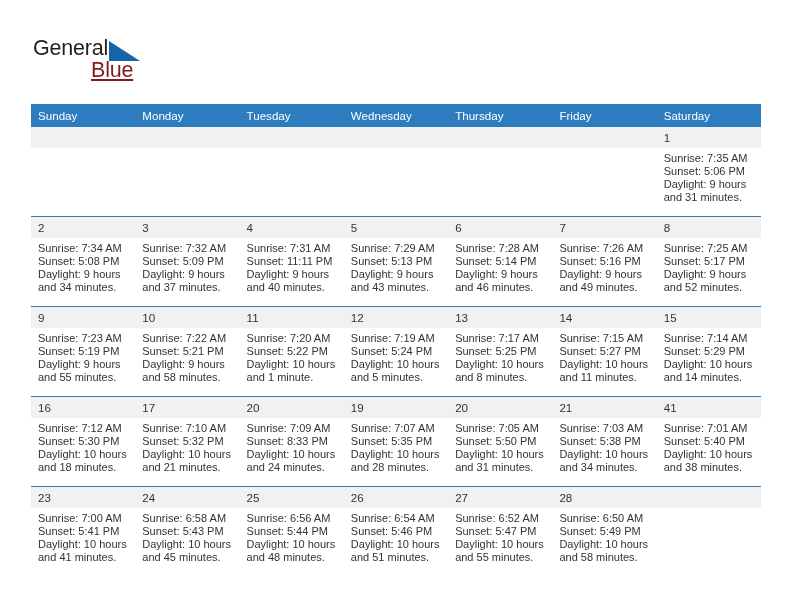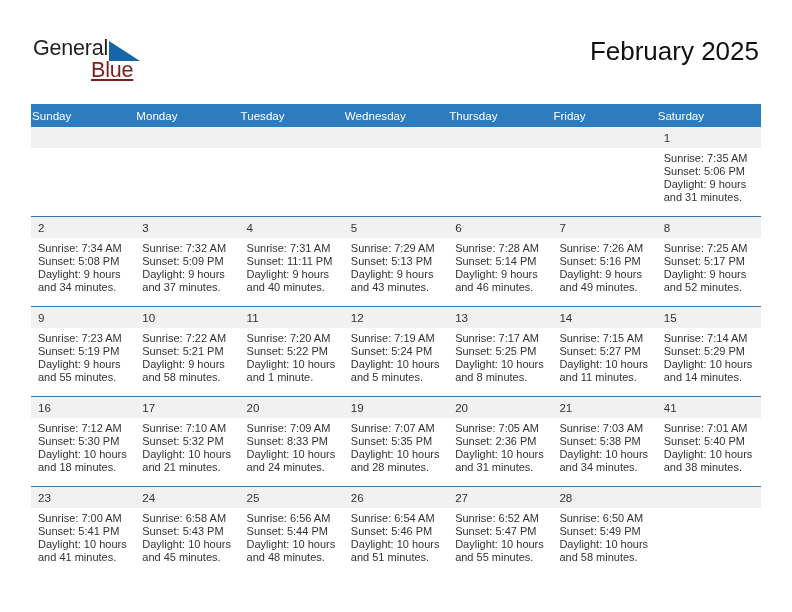--- a/index.html
+++ b/index.html
@@ -90,21 +90,21 @@
     width: 730px;
     border-collapse: collapse;
     table-layout: fixed;
   }
   .calendar th {
     background: #2e7cc0;
     color: #ffffff;
     font-size: 11.6px;
     font-weight: normal;
     text-align: left;
-    padding: 5px 0 5px 1px;
+    padding: 5px 0 5px 7px;
     height: 12px;
     border: none;
   }
   .calendar td {
     vertical-align: top;
     padding: 0;
     border: none;
     border-top: 1px solid #3a79ad;
     height: 89px;
     background: #ffffff;
@@ -138,21 +138,20 @@
 <body>
 
 <div class="page">
 
   <div class="header">
     <div class="logo">
       <span class="logo-general">General</span>
       <span class="logo-triangle"></span>
       <span class="logo-blue">Blue</span>
     </div>
-    <div class="title">February 2025</div>
   </div>
 
   <table class="calendar">
     <thead>
       <tr>
         <th>Sunday</th>
         <th>Monday</th>
         <th>Tuesday</th>
         <th>Wednesday</th>
         <th>Thursday</th>
@@ -358,21 +357,21 @@
             <div>Sunrise: 7:07 AM</div>
             <div>Sunset: 5:35 PM</div>
             <div>Daylight: 10 hours</div>
             <div>and 28 minutes.</div>
           </div>
         </td>
         <td>
           <span class="daynum">20</span>
           <div class="info">
             <div>Sunrise: 7:05 AM</div>
-            <div>Sunset: 2:36 PM</div>
+            <div>Sunset: 5:50 PM</div>
             <div>Daylight: 10 hours</div>
             <div>and 31 minutes.</div>
           </div>
         </td>
         <td>
           <span class="daynum">21</span>
           <div class="info">
             <div>Sunrise: 7:03 AM</div>
             <div>Sunset: 5:38 PM</div>
             <div>Daylight: 10 hours</div>

